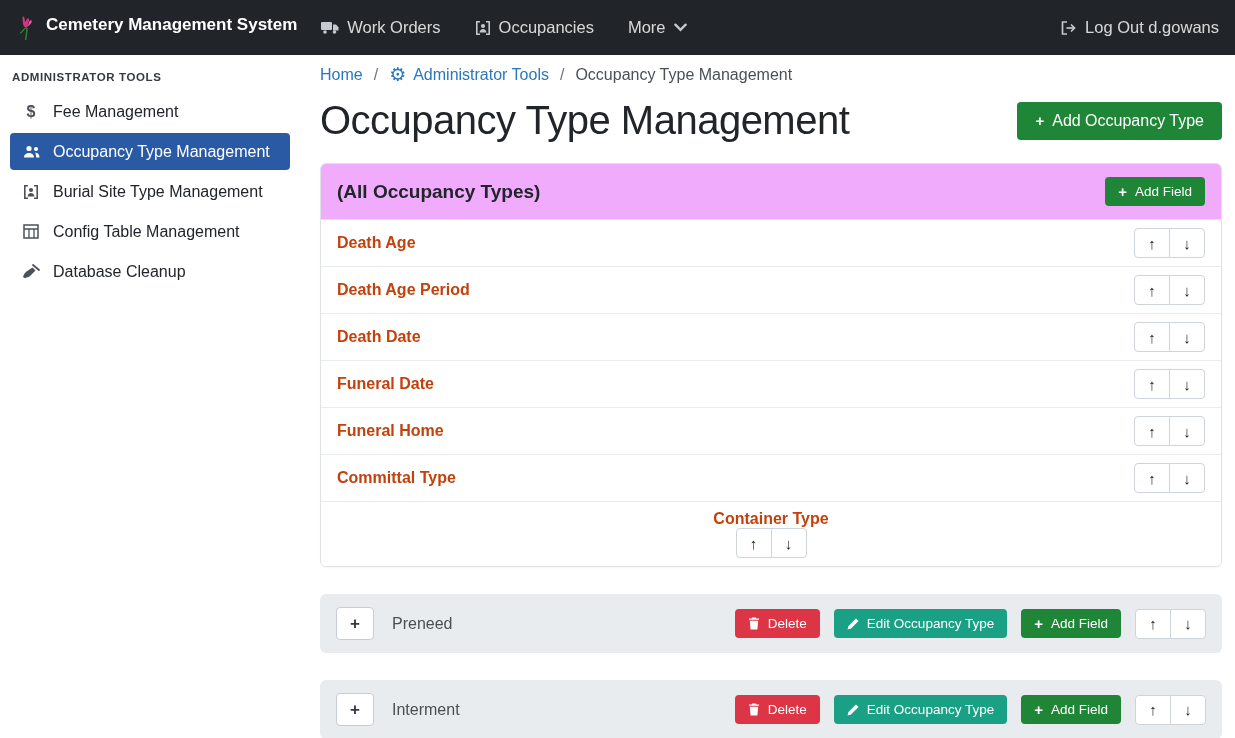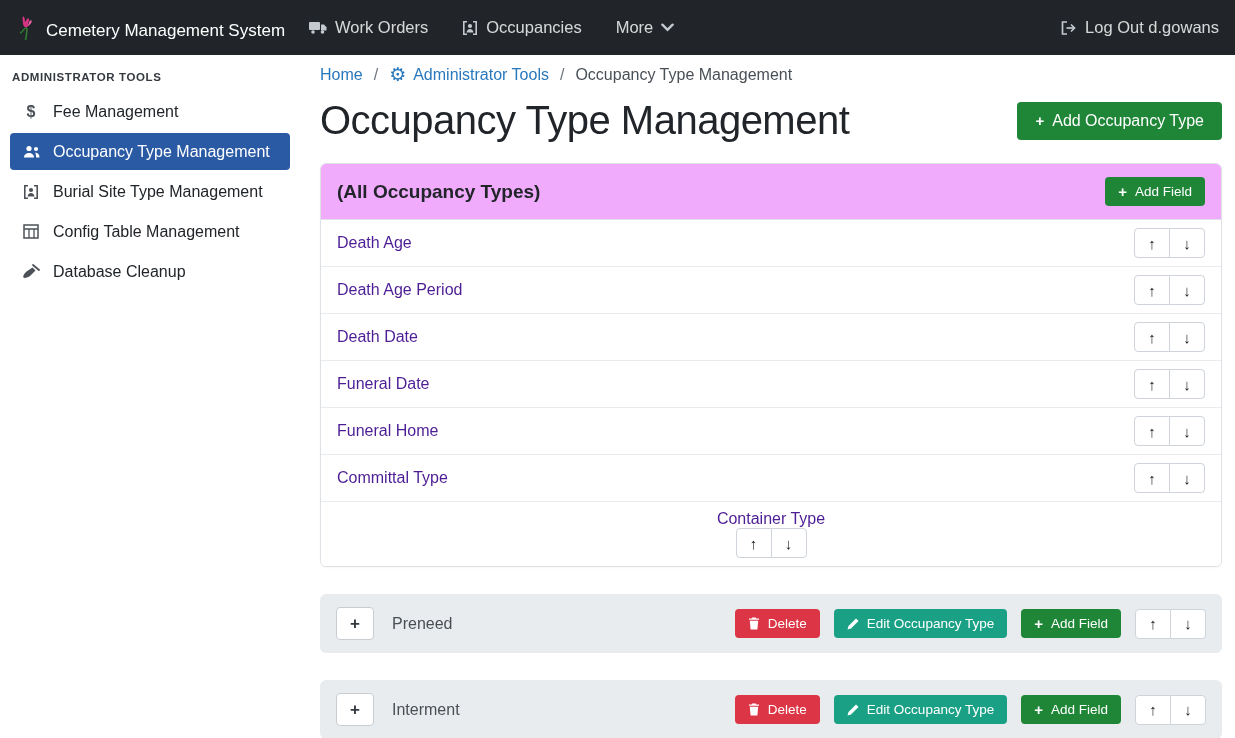--- a/index.html
+++ b/index.html
@@ -1,21 +1,21 @@
 <!DOCTYPE html>
 <html><head>
 <meta charset="utf-8">
 <style>
   * { margin:0; padding:0; box-sizing:border-box; }
   html,body { width:1235px; height:738px; overflow:hidden; background:#fff;
     font-family:"Liberation Sans","DejaVu Sans",sans-serif; color:#212529; }
 
   
   .navbar { height:55px; background:#212529; display:flex; align-items:center; padding:0 16px; }
-  .brand { display:flex; align-items:flex-end; gap:8px; color:#fff; font-weight:400; font-size:17px; cursor:pointer; }
+  .brand { display:flex; align-items:flex-start; gap:8px; color:#fff; font-weight:700; font-size:17px; cursor:pointer; }
   .nav-items { display:flex; align-items:center; margin-left:24px; gap:34px; }
   .nav-link { display:flex; align-items:center; gap:8px; color:rgba(255,255,255,.82); font-size:16.5px; cursor:pointer; }
   .nav-link .ic { display:inline-flex; }
   .nav-right { margin-left:auto; }
 
   
   .app { display:flex; height:524px; }
   .sidebar { width:300px; flex:0 0 300px; padding-top:6px; }
   .sb-header { font-size:11.5px; font-weight:700; letter-spacing:.6px; text-transform:uppercase;
     color:#343a40; padding:10px 12px 10px 12px; }
@@ -55,21 +55,21 @@
   .btn-arrow:last-child { border-radius:0 4px 4px 0; margin-left:-1px; }
 
   
   .card { border:1px solid #dee2e6; border-radius:6px; overflow:hidden; box-shadow:0 1px 2px rgba(0,0,0,.04); }
   .card-header { background:#f0abfc; border-bottom:1px solid #dee2e6; height:56px; padding:0 16px;
     display:flex; align-items:center; justify-content:space-between; }
   .card-title { font-size:19px; font-weight:700; color:#212529; }
   .field-row { display:flex; align-items:center; justify-content:space-between; padding:8px 16px;
     min-height:46.5px; border-bottom:1px solid #e9ecef; background:#fff; }
   .field-row:last-child { border-bottom:none;flex-direction:column; }
-  .field-link { color:#4c1d95; font-weight:400; font-size:16px; cursor:pointer; }
+  .field-link { color:#c2410c; font-weight:700; font-size:16px; cursor:pointer; }
 
   
   .section-bar { background:#e9ecef; border-radius:6px; margin-top:27px; padding:13px 16px;
     display:flex; align-items:center; }
   .expand-btn { width:38px; height:33px; background:#fff; border:1px solid #c8cdd2; border-radius:4px;
     cursor:pointer; font-size:17px; font-weight:700; color:#343a40; display:inline-flex; align-items:center;
     justify-content:center; font-family:inherit; }
   .section-title { font-size:16px; font-weight:500; color:#4a4f54; margin-left:18px; }
   .section-actions { margin-left:auto; display:flex; align-items:center; gap:14px; }
 

